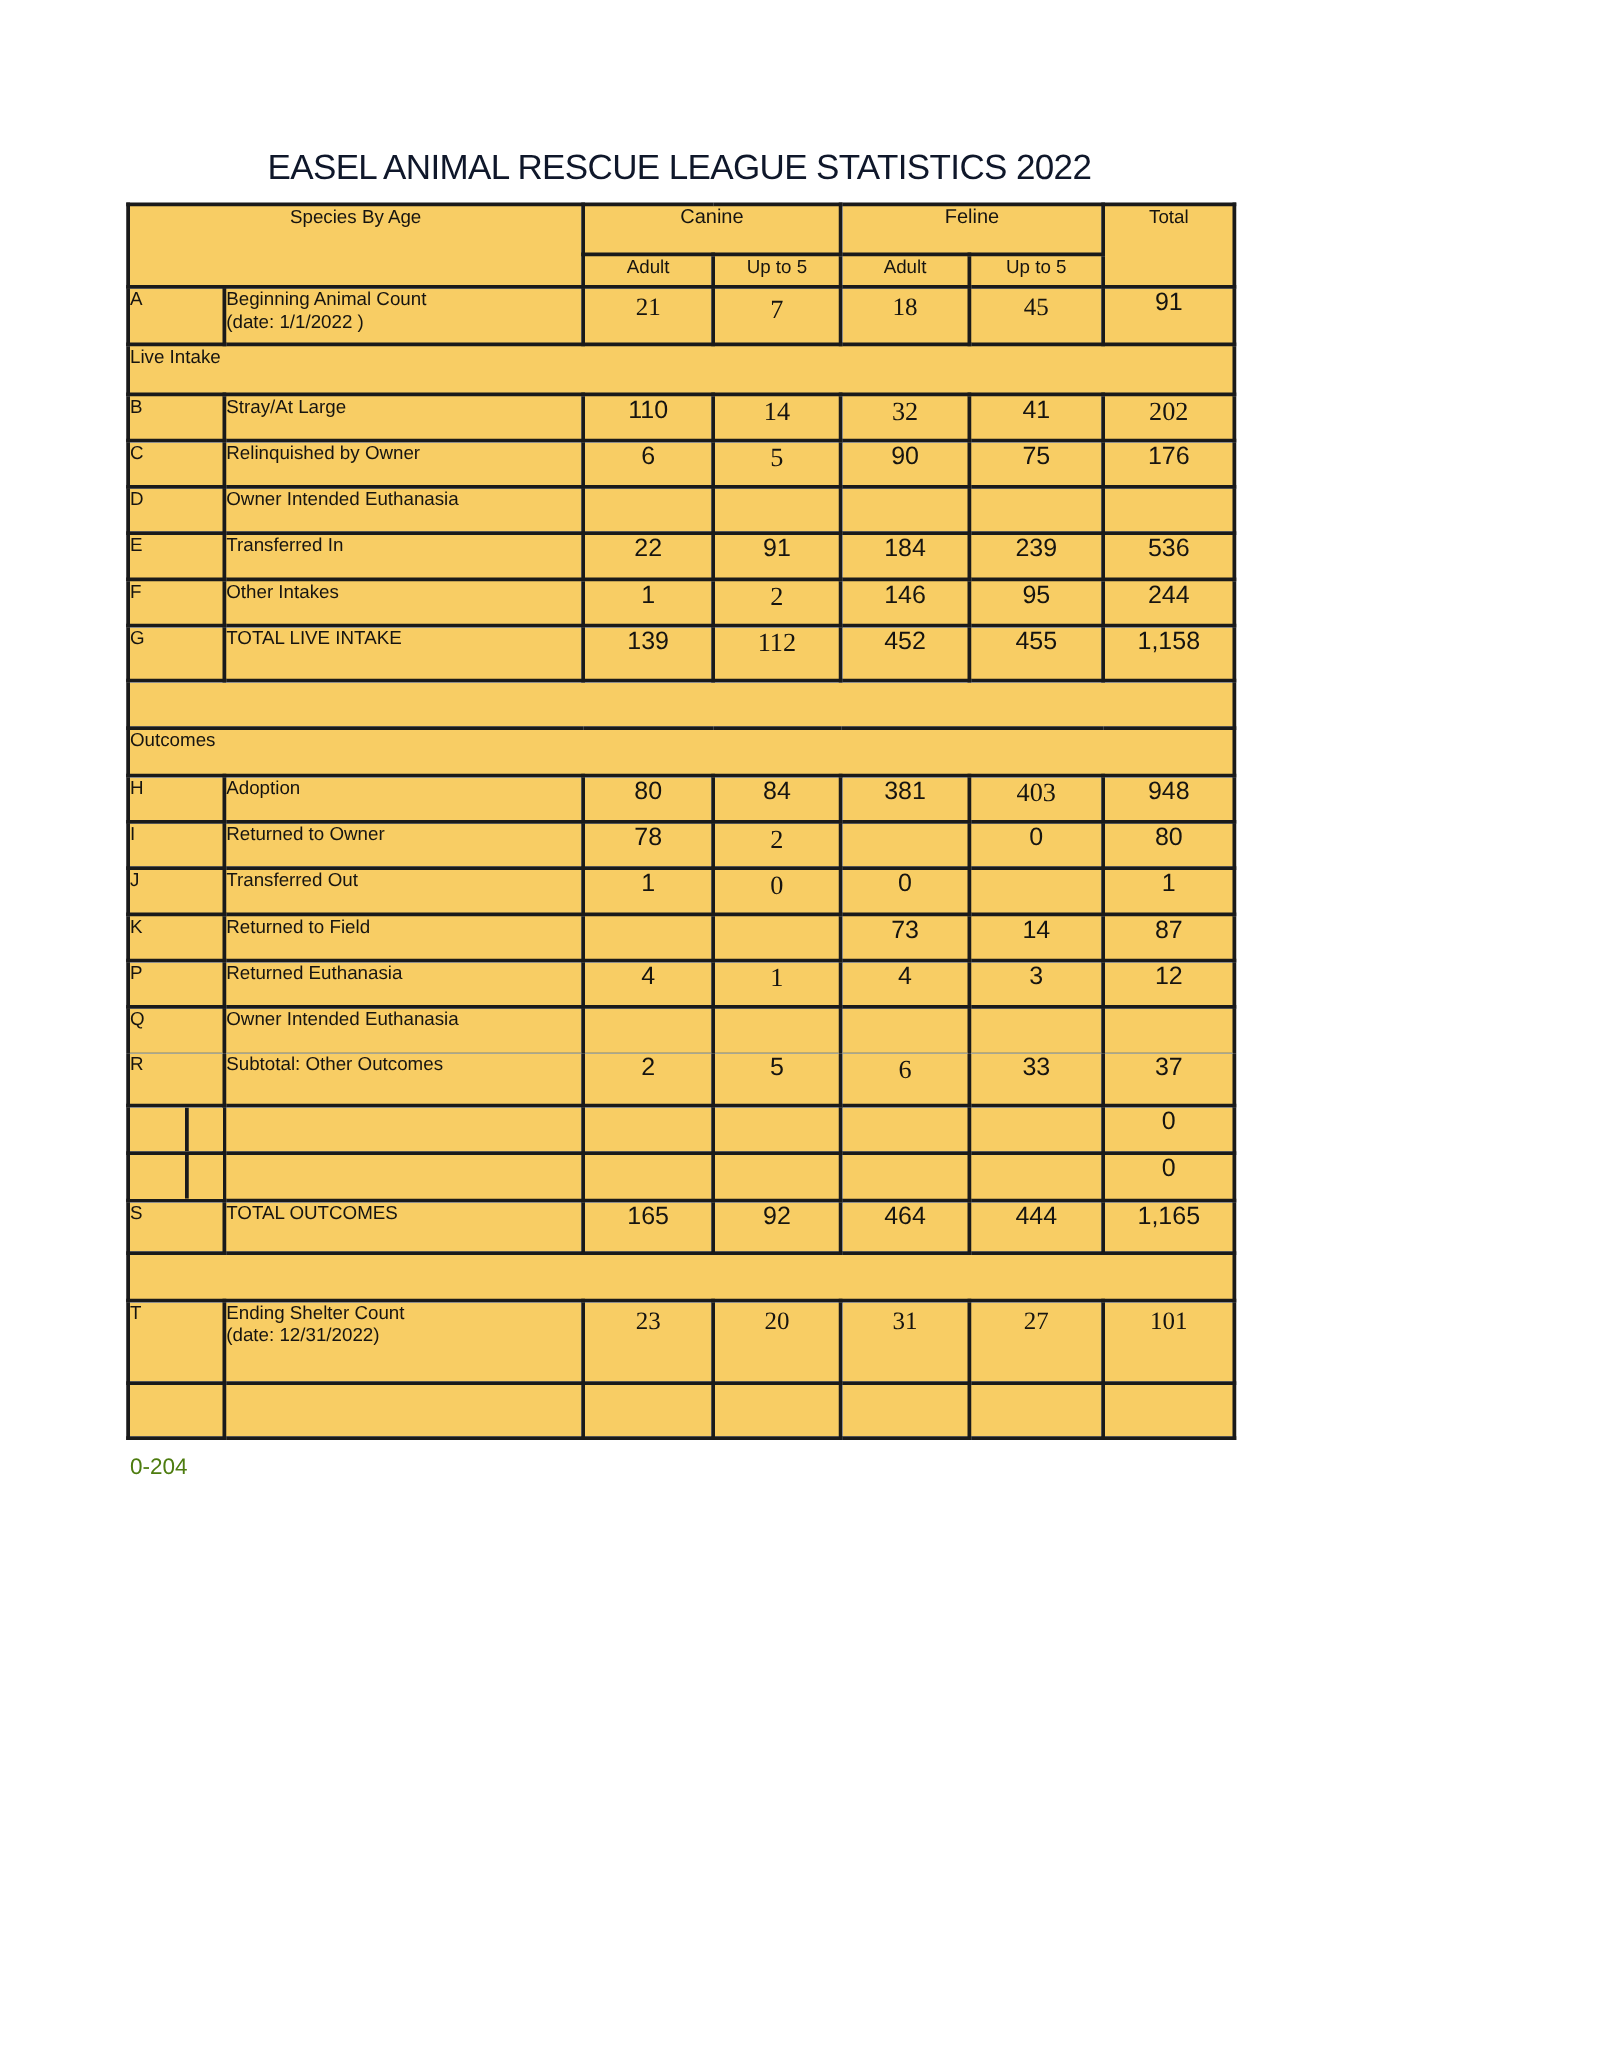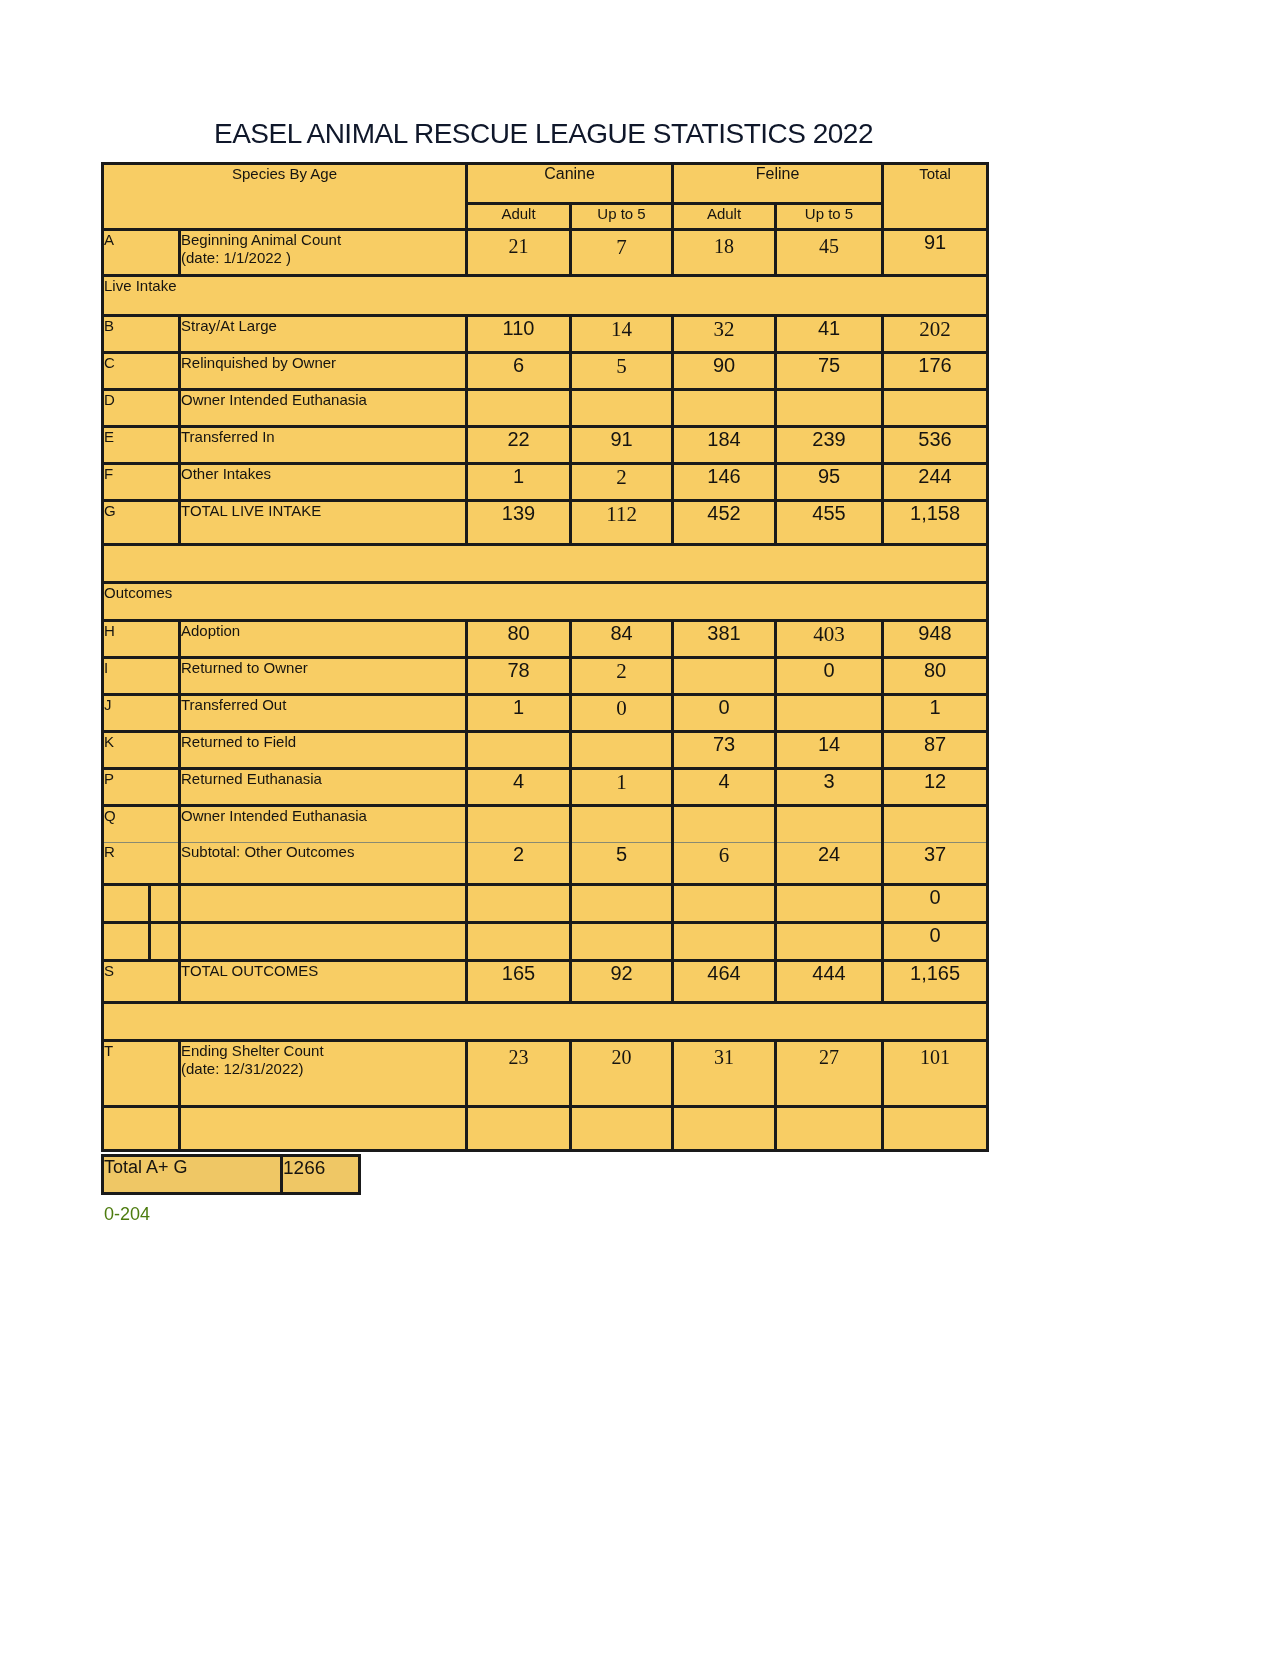--- a/index.html
+++ b/index.html
@@ -198,21 +198,21 @@
       <td class="num"></td>
       <td class="num"></td>
     </tr>
 
     <tr style="height:42px" class="r-row">
       <td class="lt">R</td>
       <td class="lb">Subtotal: Other Outcomes</td>
       <td class="num">2</td>
       <td class="num">5</td>
       <td class="num serif">6</td>
-      <td class="num">24</td>
+      <td class="num">33</td>
       <td class="num">37</td>
     </tr>
 
     <tr style="height:38px">
       <td class="lt splitcell">
           <div class="splitline"></div>
         </td>
       <td class="lb"></td>
       <td class="num"></td>
       <td class="num"></td>
@@ -267,20 +267,16 @@
       <td class="num"></td>
       <td class="num"></td>
       <td class="num"></td>
       <td class="num"></td>
     </tr>
   </tbody>
 </table>
 
 <table class="totals">
   <tbody>
-    <tr style="height:38px">
-      <td class="tlabel">Total A+ G</td>
-      <td class="tvalue">1266</td>
-    </tr>
   </tbody>
 </table>
 
 <div class="footnote">0-204</div>
 
 </body></html>

